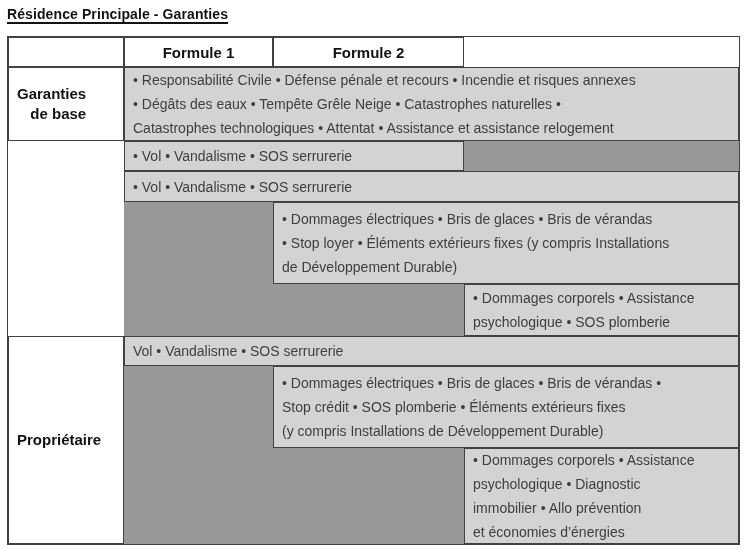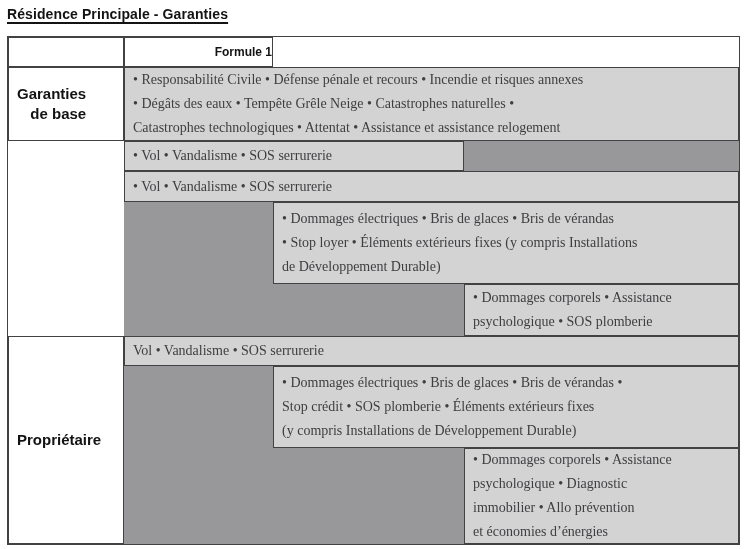--- a/index.html
+++ b/index.html
@@ -39,26 +39,26 @@
     background: #ffffff;
   }
   .cell {
     border: 1px solid #424245;
     box-sizing: border-box;
     display: flex;
     align-items: center;
     overflow: hidden;
   }
   .white { background: #ffffff; }
-  .light { background: #d3d3d4; font-family: Liberation Serif, serif; }
+  .light { background: #d3d3d4; }
   .dark  { background: #98989a; border: 1px solid #98989a; }
   .head {
-    justify-content: flex-end;
+    justify-content: center;
     font-weight: bold;
-    font-size: 12px;
+    font-size: 15px;
     color: #131314;
   }
   .lbl {
     padding: 0 4px 0 8px;
     font-weight: bold;
     font-size: 15px;
     line-height: 20px;
     color: #131314;
     text-align: right;
   }
@@ -75,20 +75,23 @@
 
 <div class="page">
 
   <h1 class="title">Résidence Principale - Garanties</h1>
 
   <div class="tbl">
 
     <div class="cell white head" style="grid-area:1/1/2/2"></div>
     <div class="cell white head" style="grid-area:1/2/2/3">
       <span class="txt">Formule 1</span>
+    </div>
+    <div class="cell white head" style="grid-area:1/3/2/4">
+      <span class="txt">Formule 2</span>
     </div>
 
     <div class="cell white lbl" style="grid-area:2/1/3/2">
       <span class="txt">Garanties
 de base</span>
     </div>
     <div class="cell light content" style="grid-area:2/2/3/5">
       <span class="txt">• Responsabilité Civile • Défense pénale et recours • Incendie et risques annexes
 • Dégâts des eaux • Tempête Grêle Neige • Catastrophes naturelles •
 Catastrophes technologiques • Attentat • Assistance et assistance relogement</span>

